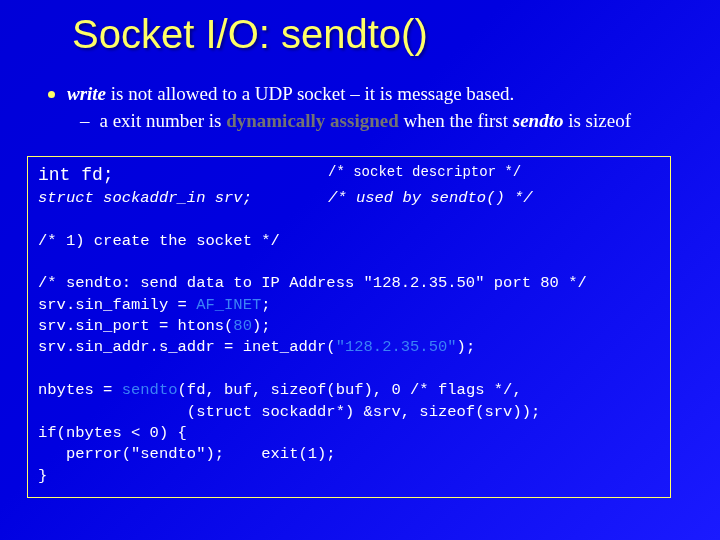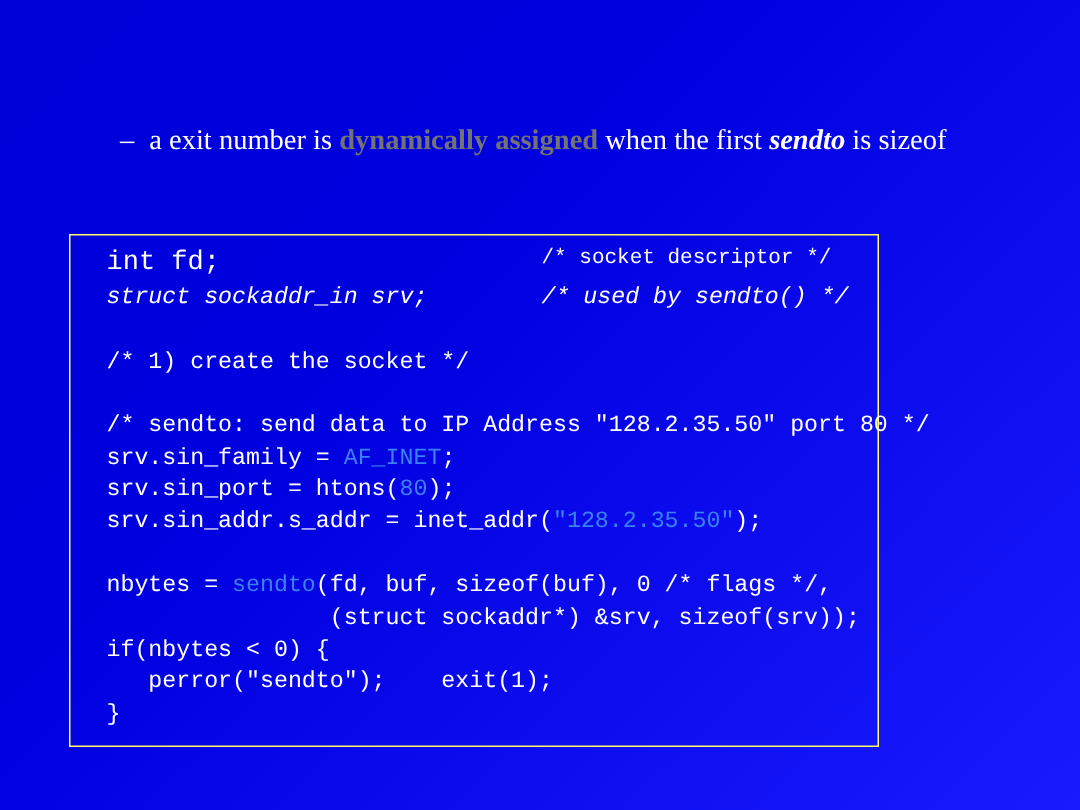--- a/index.html
+++ b/index.html
@@ -35,25 +35,25 @@
     background: #ffff66; margin-top: 9px; margin-right: 12px; flex: none;
   }
   .lvl2 { display: flex; align-items: flex-start; margin-left: 32px; }
   .lvl2 .dash { margin-right: 10px; flex: none; }
   .i { font-style: italic; }
   .b { font-weight: bold; }
   .red-plain { color: #737373; }
   .bullets .t { flex: 1; }
   .codebox {
     position: absolute;
-    left: 46px;
+    left: 27px;
     top: 156px;
-    width: 540px;
+    width: 644px;
     border: 1.5px solid #ffff66;
-    padding: 6px 10px 10px 24px;
+    padding: 6px 10px 10px 10px;
     font-family: "Courier New", Courier, monospace;
     font-size: 15.5px;
     line-height: 1.38;
     color: #ffffff;
     white-space: pre;
   }
   .codebox .red { color: #3b82f6; }
   .row1 { display: flex; }
   .row1 .c1 { width: 290px; font-size: 18px; }
   .row1 .c2 { font-size: 14px; }
@@ -66,22 +66,27 @@
     text-align: right;
     font-size: 14px;
     line-height: 1.2;
   }
 </style>
 </head>
 <body>
 
 <div class="slide">
 
+  <div class="title">Socket I/O: sendto()</div>
 
   <div class="bullets">
+    <div class="lvl1">
+      <span class="dot"></span>
+      <span class="t"><span class="b i">write</span><span> is not allowed to a UDP socket – it is message based.</span></span>
+    </div>
     <div class="lvl2">
       <span class="dash">–</span>
       <span class="t"><span>a exit number is </span><span class="b red-plain">dynamically assigned</span><span> when the first </span><span class="b i">sendto</span><span> is sizeof</span></span>
     </div>
   </div>
 
   <div class="codebox"><div class="row1"><span class="c1">int fd;</span><span class="c2">/* socket descriptor */</span></div><div class="row2"><span class="c1">struct sockaddr_in srv;</span><span>/* used by sendto() */</span></div><div> </div><div>/* 1) create the socket */</div><div> </div><div>/* sendto: send data to IP Address "128.2.35.50" port 80 */</div><div><span>srv.sin_family = </span><span class="red">AF_INET</span><span>;</span></div><div><span>srv.sin_port = htons(</span><span class="red">80</span><span>);</span></div><div><span>srv.sin_addr.s_addr = inet_addr(</span><span class="red">"128.2.35.50"</span><span>);</span></div><div> </div><div><span>nbytes = </span><span class="red">sendto</span><span>(fd, buf, sizeof(buf), 0 /* flags */,</span></div><div>                (struct sockaddr*) &amp;srv, sizeof(srv));</div><div>if(nbytes &lt; 0) {</div><div>   perror("sendto");    exit(1);</div><div>}</div></div>
 
 
 </div>

